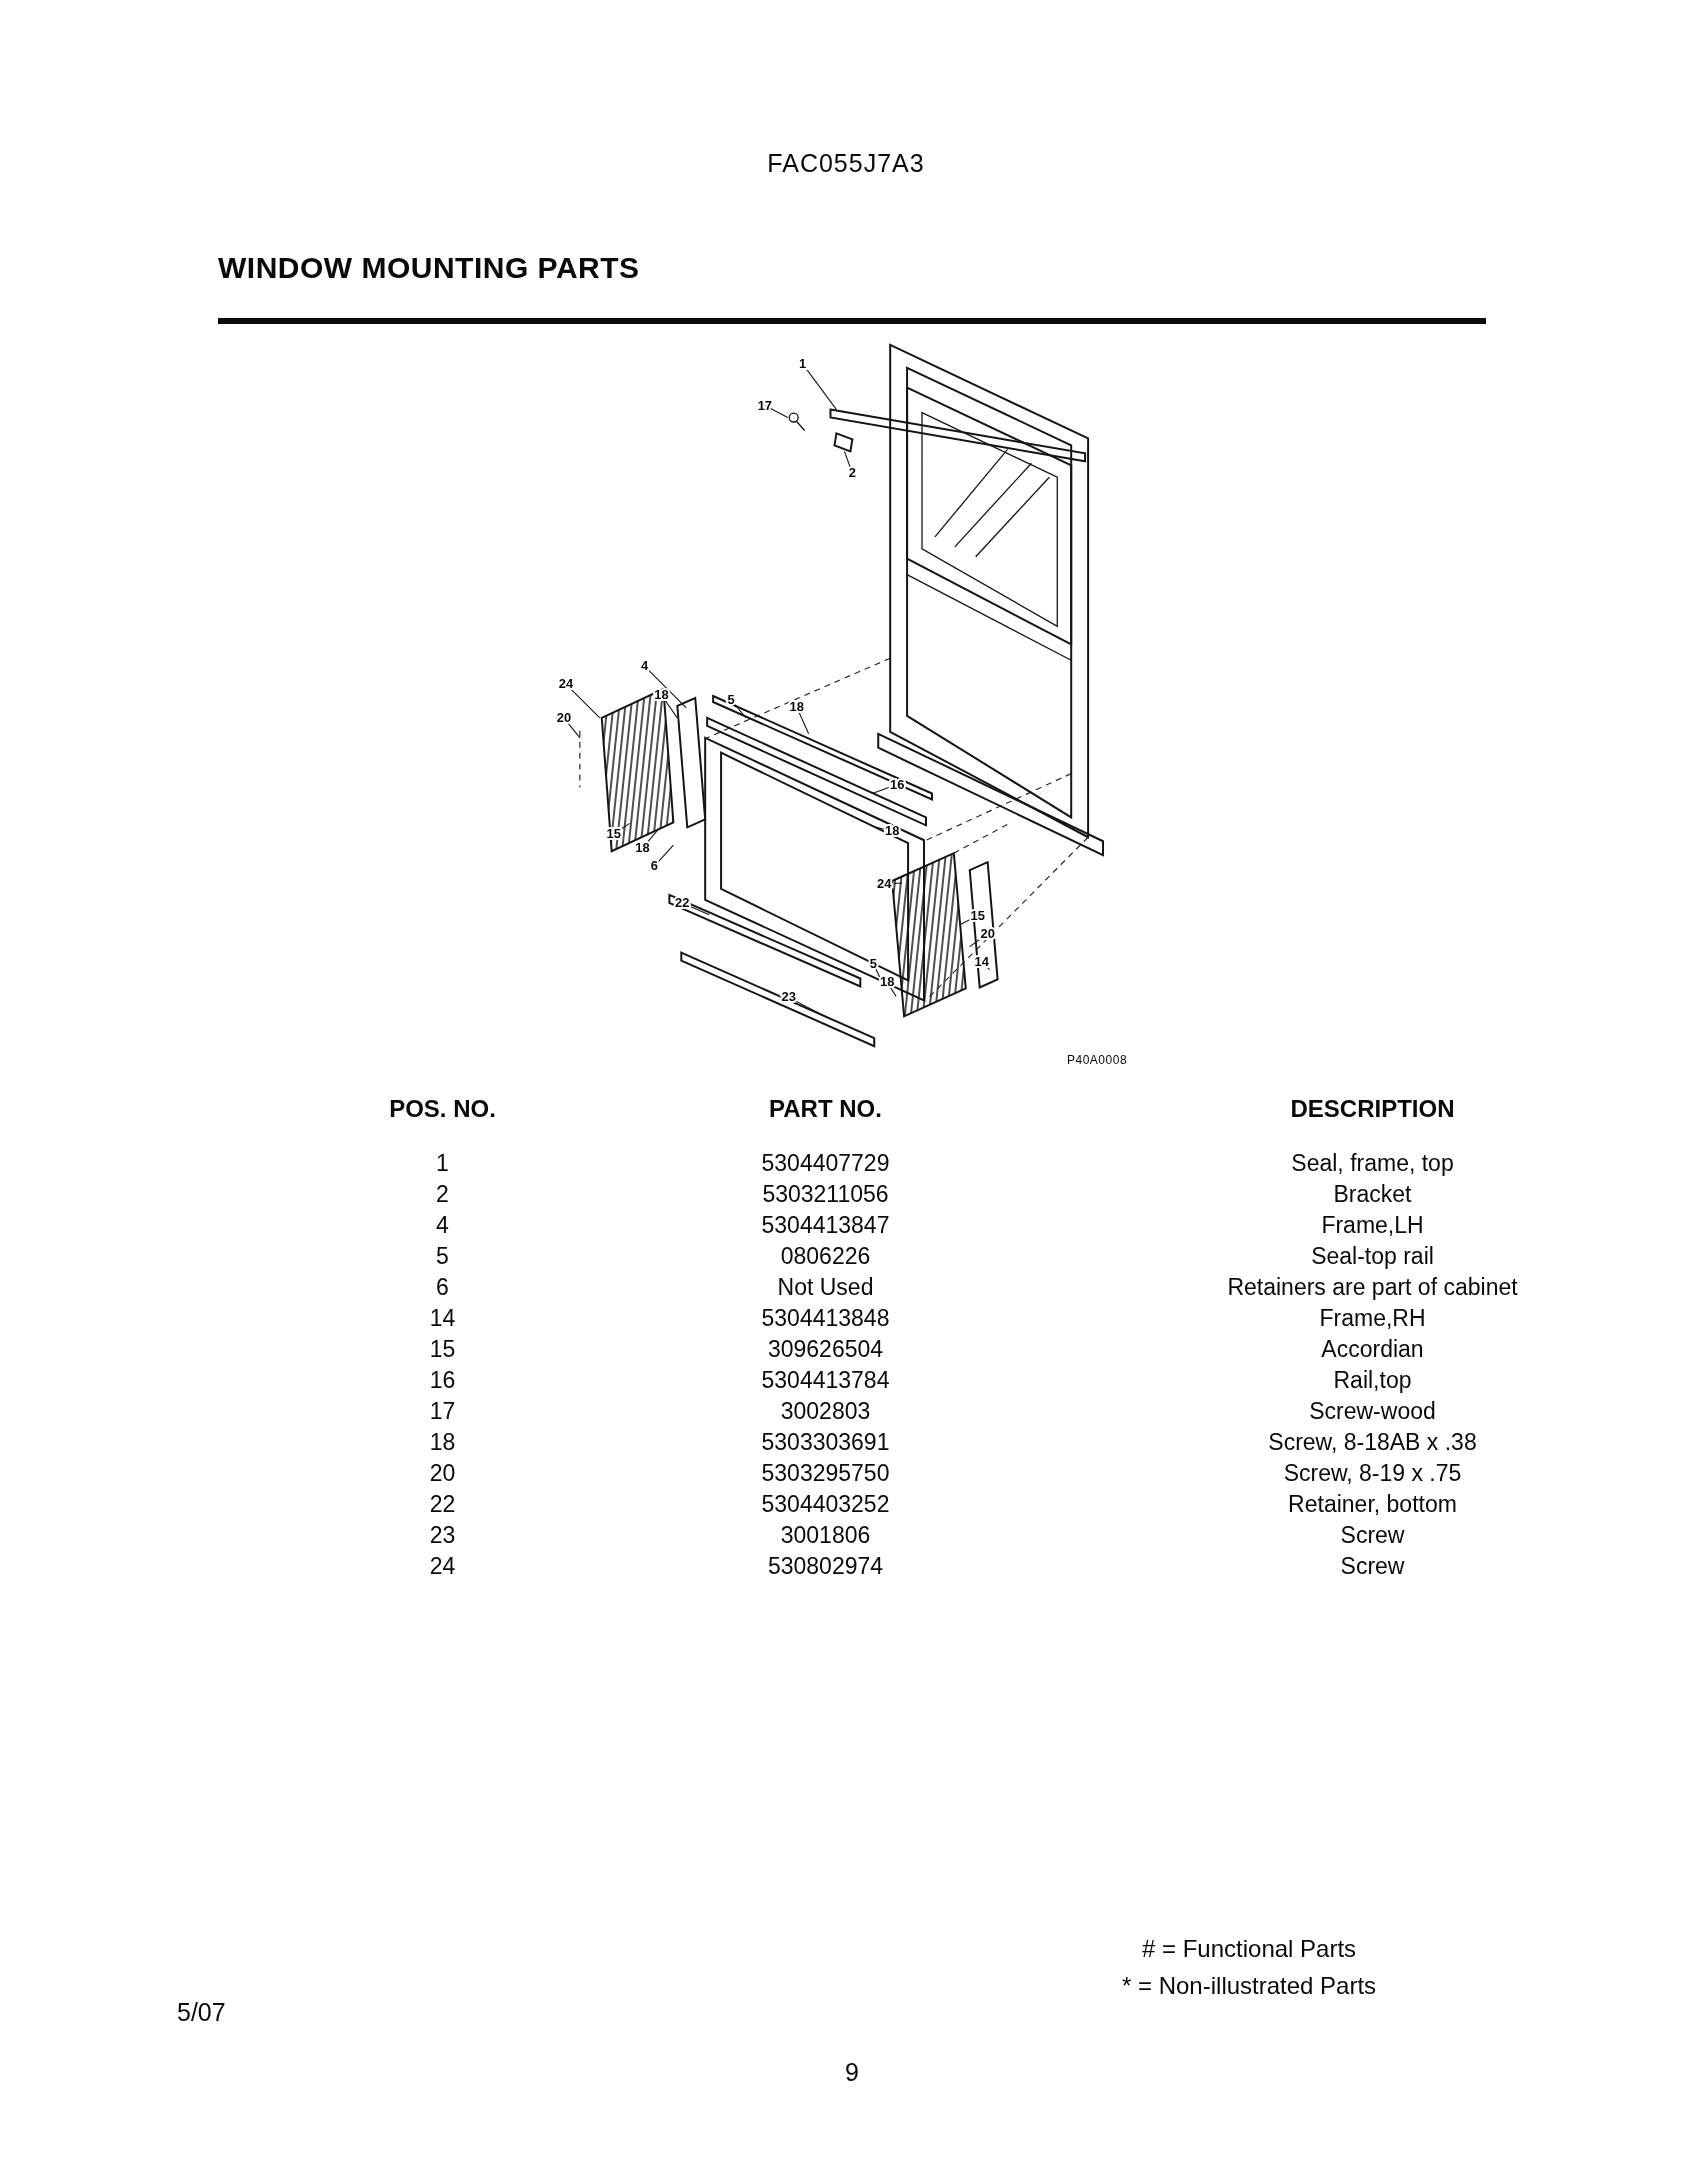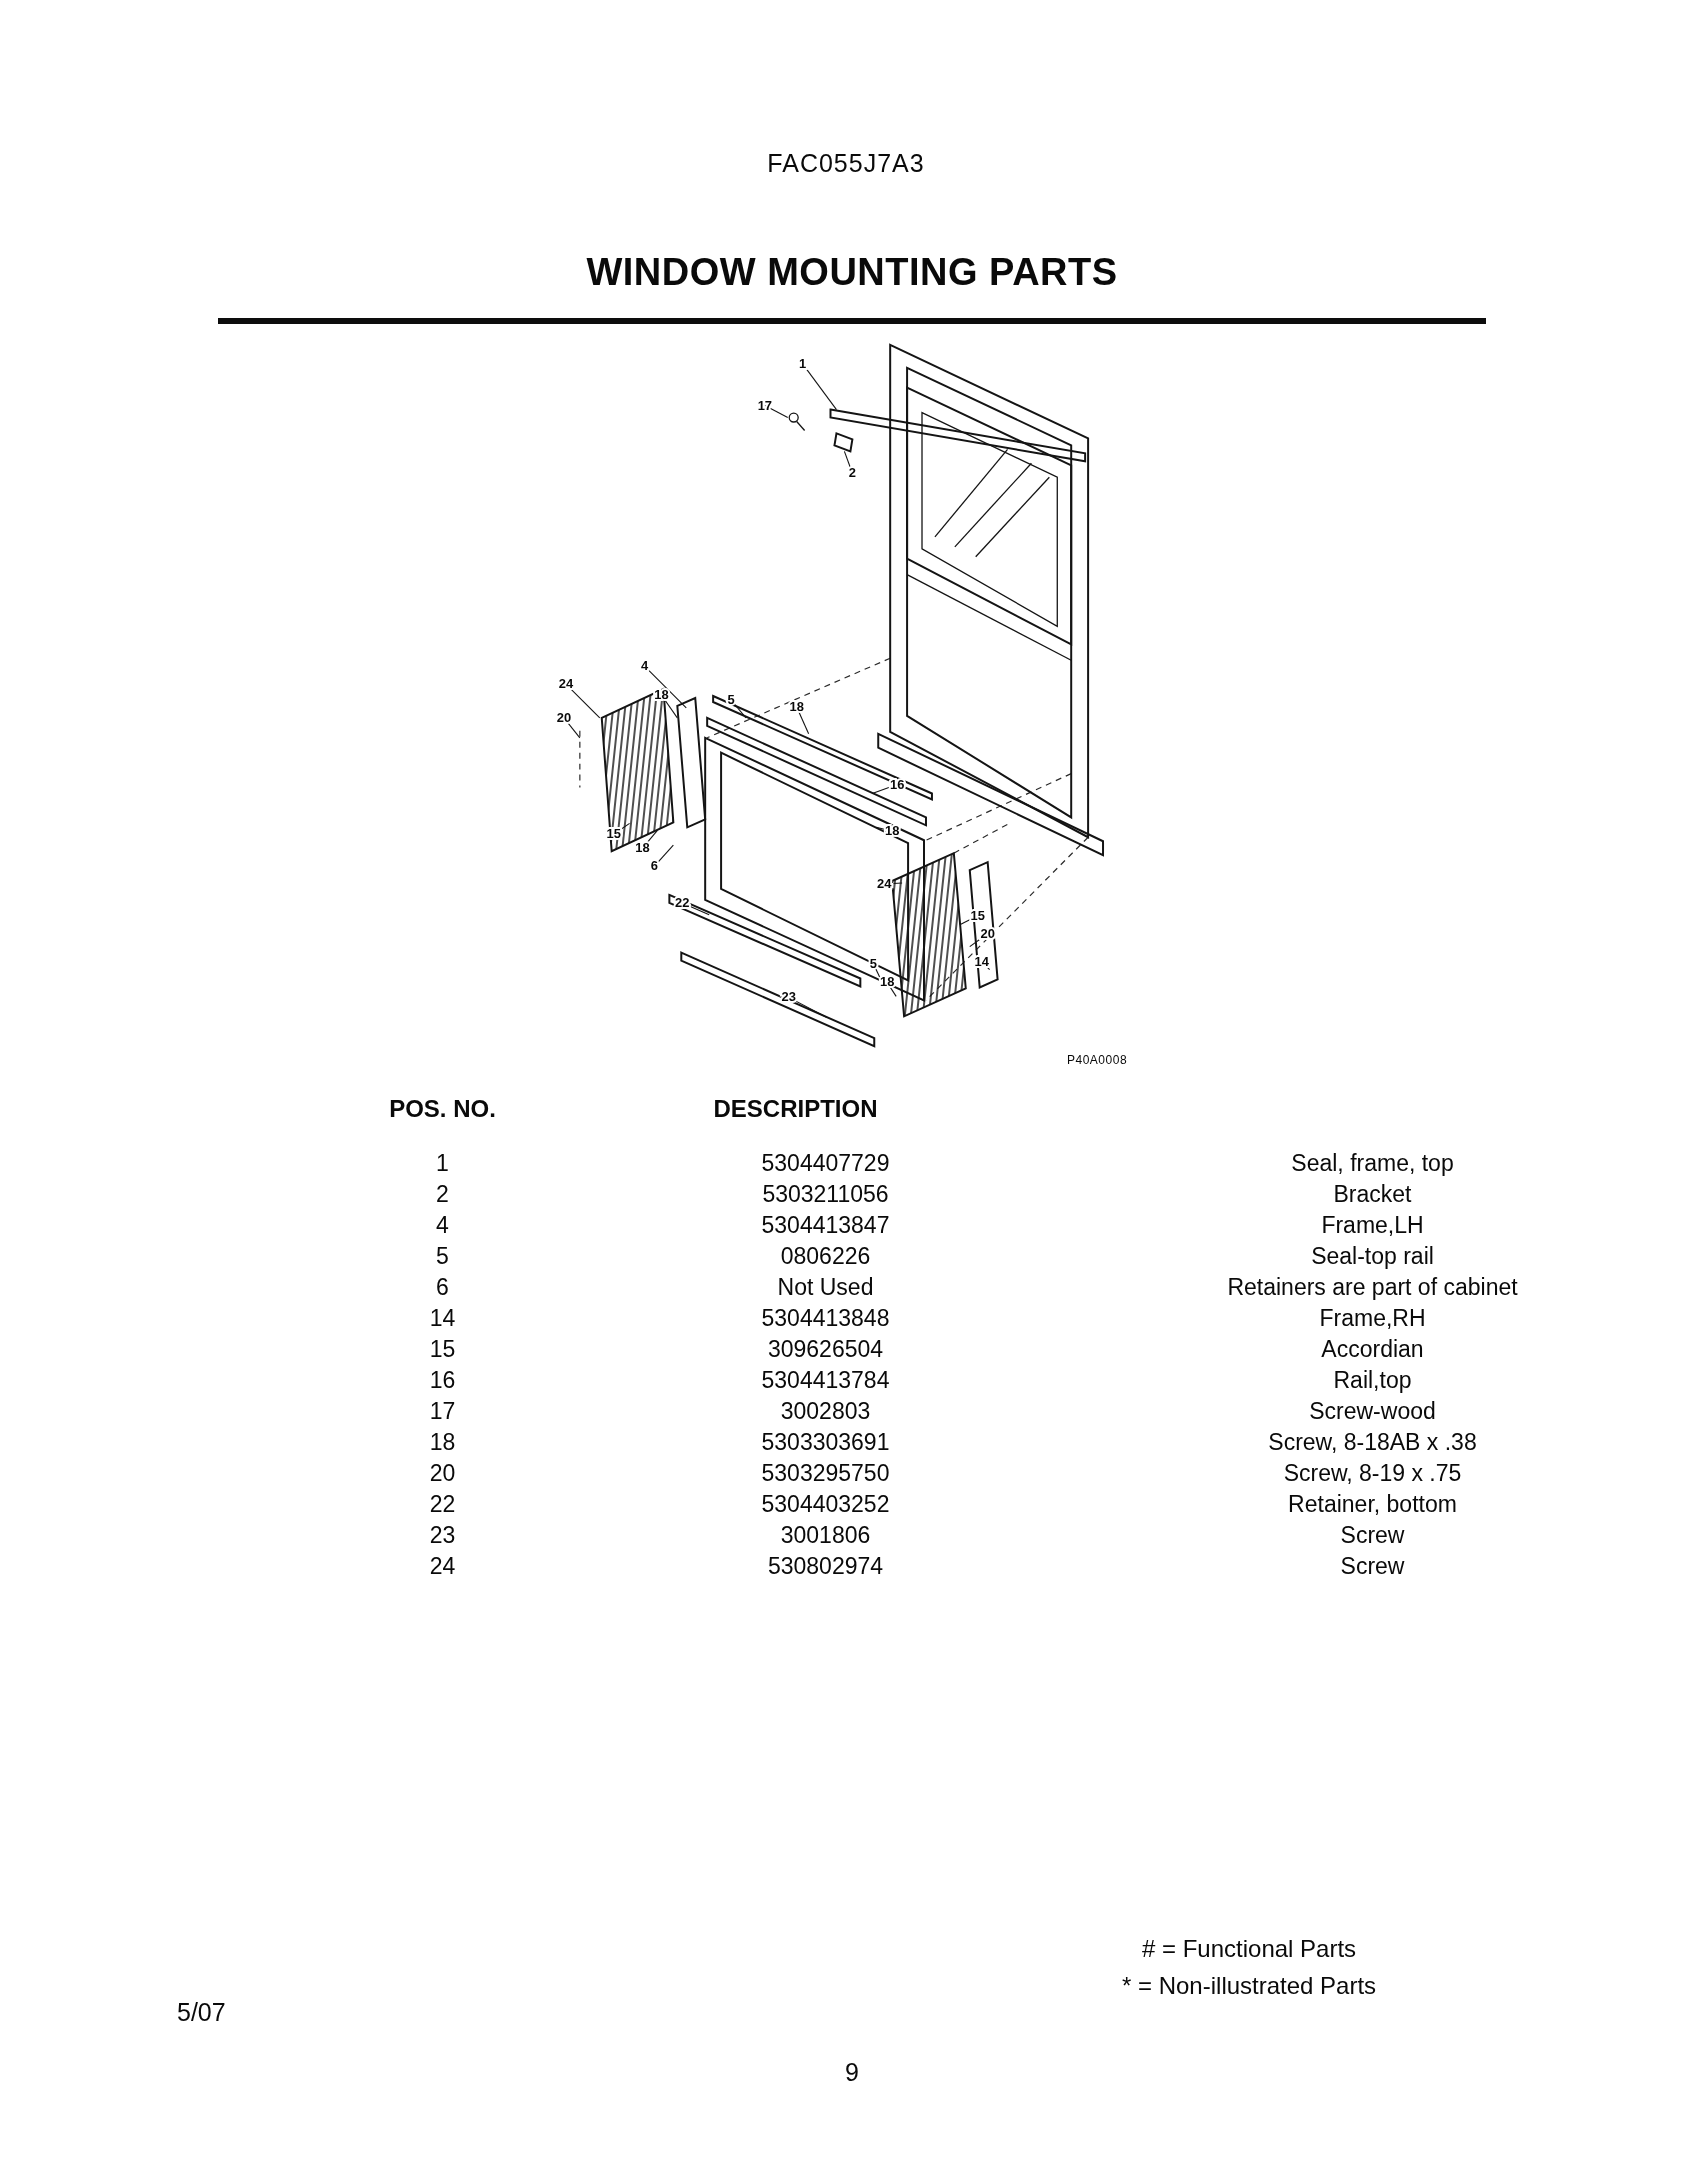--- a/index.html
+++ b/index.html
@@ -8,21 +8,21 @@
     width:1704px; height:2178px;
     background:#ffffff;
     position:relative;
     font-family:"Liberation Sans", sans-serif;
     color:#0a0a0a;
     overflow:hidden;
   }
   .abs { position:absolute; }
 
   .model   { top:149px; left:212px; width:1268px; text-align:center; font-size:25px; letter-spacing:1px; }
-  .title   { top:251px; left:218px; width:1268px; text-align:center; font-size:38px; font-weight:bold; letter-spacing:0.5px; }
+  .title   { top:251px; left:218px; width:1268px; text-align:left; font-size:30px; font-weight:bold; letter-spacing:0.5px; }
   .rule    { top:318px; left:218px; width:1268px; height:6px; background:#0d0d0d; }
 
   .diagram-wrap { top:328px; left:542px; width:577px; height:741px; }
   .pcode   { top:1053px; left:1067px; font-size:12px; letter-spacing:0.5px; }
 
   svg .art   { fill:none; stroke:#141414; stroke-width:2; stroke-linejoin:miter; }
   svg .thin  { fill:none; stroke:#141414; stroke-width:1.3; }
   svg .dash  { fill:none; stroke:#2a2a2a; stroke-width:1.2; stroke-dasharray:6 5; }
   svg .leader{ stroke:#141414; stroke-width:1.1; }
   svg .callout {
@@ -154,20 +154,21 @@
         <text x="248" y="677" class="callout">23</text>
       </g>
   </svg>
 </div>
 
 <div class="abs pcode">P40A0008</div>
 
 <div class="abs ptable">
   <div class="thead">
     <div class="cell pos">POS. NO.</div>
+    <div class="cell part">PART NO.</div>
     <div class="cell desc">DESCRIPTION</div>
   </div>
   <div>
       <div class="trow">
         <div class="cell pos">1</div>
         <div class="cell part">5304407729</div>
         <div class="cell desc">Seal, frame, top</div>
       </div>
       <div class="trow">
         <div class="cell pos">2</div>

